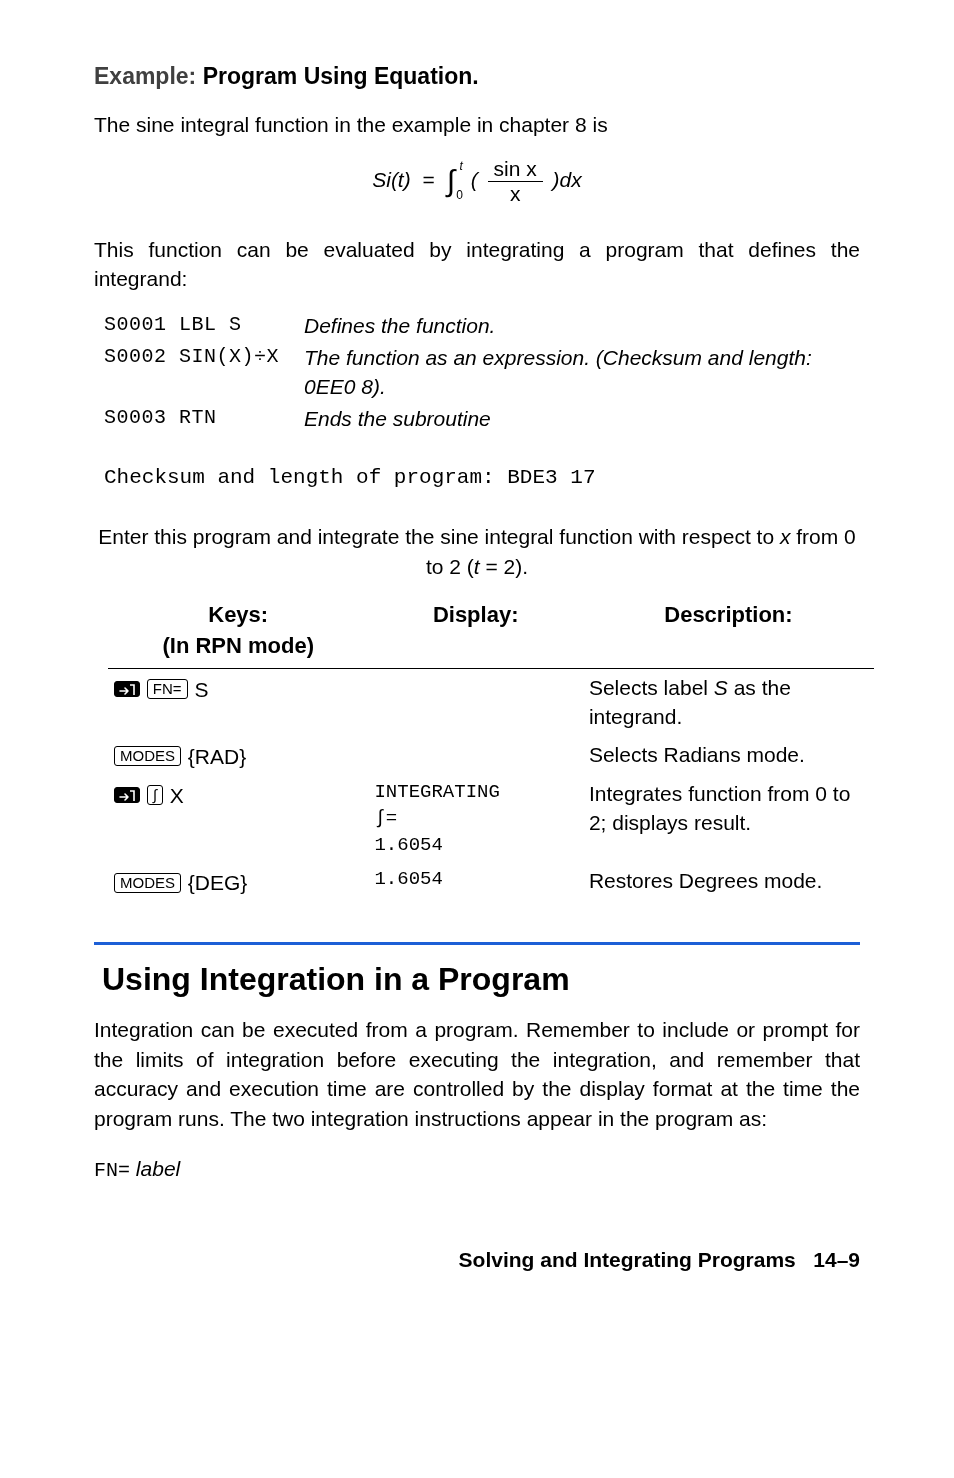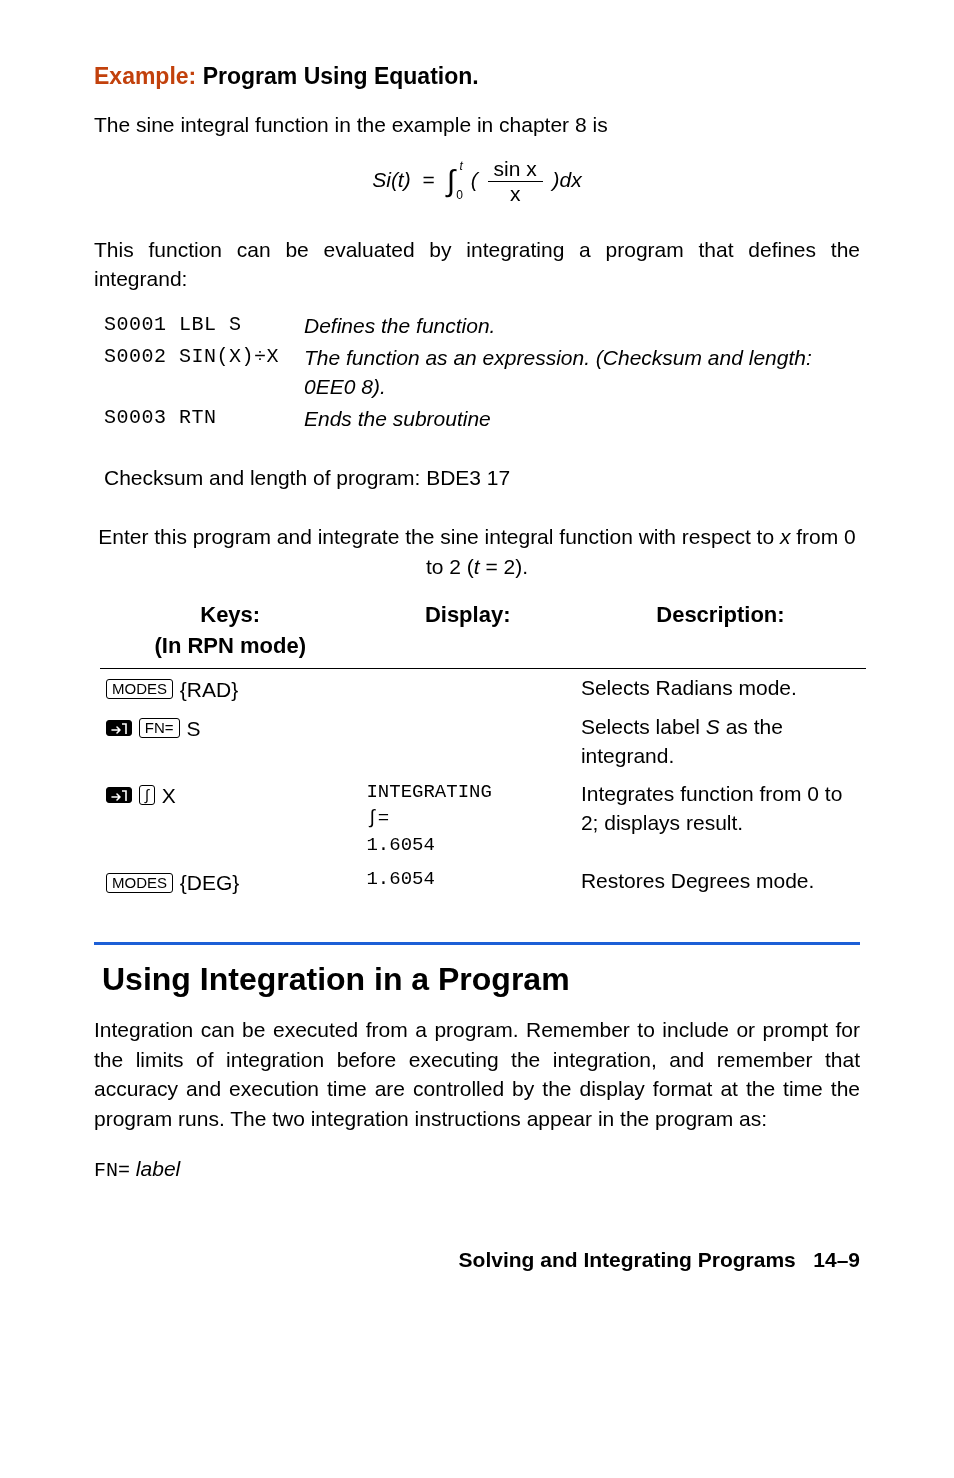--- a/index.html
+++ b/index.html
@@ -15,21 +15,21 @@
     padding: 60px 94px 40px 94px;
     font-size: 21px;
     line-height: 1.4;
   }
   .example-heading {
     font-weight: bold;
     font-size: 23px;
     margin-bottom: 18px;
   }
   .example-label {
-    color: #c2410c;
+    color: #404040;
     text-align: center;
   }
   .para {
     margin: 0 0 18px 0;
     text-align: justify;
   }
   .formula {
     text-align: center;
     font-style: italic;
     margin: 18px 0 30px 0;
@@ -83,26 +83,27 @@
     letter-spacing: 0.5px;
     white-space: pre;
   }
   .steps-row .desc {
     flex: 1;
     font-style: italic;
   }
   .checksum {
     margin-left: 10px;
     margin-bottom: 30px;
+    font-family: Liberation Mono, monospace;
   }
 
   table.keys {
     width: 100%;
     border-collapse: collapse;
-    margin: 8px 0 30px 6px;
+    margin: 8px 0 30px 14px;
   }
   table.keys th {
     font-weight: bold;
     font-size: 22px;
     text-align: center;
     padding-bottom: 6px;
     border-bottom: 1px solid #000;
     vertical-align: top;
   }
   table.keys td {
@@ -212,40 +213,40 @@
           <span>Keys:</span><br>
           <span>(In RPN mode)</span>
         </th>
         <th>Display:</th>
         <th>Description:</th>
       </tr>
     </thead>
     <tbody>
       <tr>
         <td class="kcol">
-          <span class="keycap">MODES</span><span class="plain"> {RAD}</span>
-        </td>
-        <td class="dcol"></td>
-        <td class="ecol">Selects Radians mode.</td>
-      </tr>
-      <tr>
-        <td class="kcol">
           <span class="keycap shift"><svg width="16" height="14" viewBox="0 0 16 14">
                 <path d="M1 9 H9 M9 9 L6 6 M9 9 L6 12" stroke="#fff" stroke-width="1.6" fill="none" stroke-linecap="round"></path>
                 <path d="M11 3 H15 V13" stroke="#fff" stroke-width="1.6" fill="none"></path>
               </svg></span>
           <span class="keycap">FN=</span><span class="plain"> S</span>
         </td>
         <td class="dcol"></td>
         <td class="ecol">
           <span>Selects label </span><span class="italic">S</span><span> as the integrand.</span>
         </td>
       </tr>
       <tr>
         <td class="kcol">
+          <span class="keycap">MODES</span><span class="plain"> {RAD}</span>
+        </td>
+        <td class="dcol"></td>
+        <td class="ecol">Selects Radians mode.</td>
+      </tr>
+      <tr>
+        <td class="kcol">
           <span class="keycap shift"><svg width="16" height="14" viewBox="0 0 16 14">
                 <path d="M1 9 H9 M9 9 L6 6 M9 9 L6 12" stroke="#fff" stroke-width="1.6" fill="none" stroke-linecap="round"></path>
                 <path d="M11 3 H15 V13" stroke="#fff" stroke-width="1.6" fill="none"></path>
               </svg></span>
           <span class="keycap">∫</span><span class="plain"> X</span>
         </td>
         <td class="dcol">INTEGRATING
 ∫=
 1.6054</td>
         <td class="ecol">Integrates function from 0 to 2; displays result.</td>

